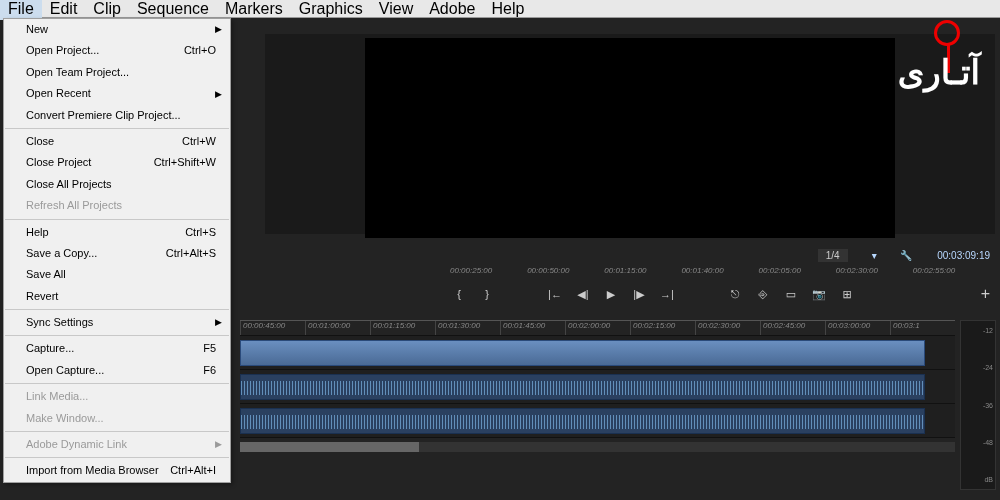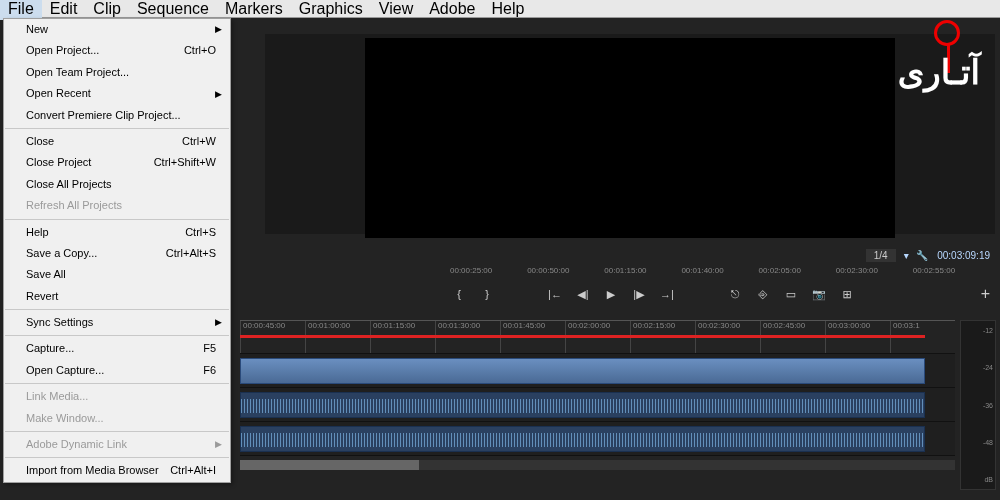--- a/index.html
+++ b/index.html
@@ -35,41 +35,41 @@
   .logo { position:absolute; right:20px; top:30px; z-index:5; color:#fff; }
   .logo .lollipop { width:26px; height:26px; border:3px solid #e00; border-radius:50%;
                     position:absolute; right:20px; top:-10px; background:transparent;}
   .logo .lollipop:after { content:""; position:absolute; width:3px; height:28px;
                           background:#e00; left:10px; top:22px; }
   .logo .txt { font-size:34px; font-weight:bold; letter-spacing:-2px; position:absolute;
                right:0; top:22px; direction:rtl; }
 
   
   .status { position:absolute; left:450px; top:244px; right:10px; height:22px;
-            display:flex; align-items:center; justify-content:flex-end; gap:8px;
+            display:flex; align-items:center; justify-content:flex-end; gap:24px;
             font-size:10px; color:#b8d8ff;}
   .status .zoom { background:#333; padding:1px 8px; color:#ccc;}
   .status .wrench { color:#aaa;}
   .timecode-bar { position:absolute; left:450px; top:266px; right:10px; height:12px;
                   display:flex; font-size:8px; color:#888;}
-  .timecode-bar span { flex:1; text-align:left;}
+  .timecode-bar span { flex:1; text-align:left;font-style:italic;}
 
   .transport { position:absolute; left:450px; top:282px; right:10px; height:24px;
                display:flex; align-items:center; justify-content:center; gap:10px;
                background:#232323;}
   .transport .btn { width:18px; height:18px; color:#ccc; font-size:11px;
                     display:flex; align-items:center; justify-content:center;}
   .transport .spacer { flex:1; }
   .transport .plus { margin-left:auto; font-size:16px; color:#ccc;}
 
   
   .timeline { position:absolute; left:240px; top:320px; right:45px; bottom:0;
               background:#232323;}
-  .ruler { height:34px; position:relative; border-top:1px solid #555;
-           border-bottom:1px solid #111; overflow:hidden;}
+  .ruler { height:16px; position:relative; border-top:1px solid #555;
+           border-bottom:1px solid #111; overflow:hidden;font-style:italic;}
   .ruler .ticks { position:absolute; left:0; right:0; top:0; height:100%;
                   display:flex;}
   .ruler .ticks span { flex:1; font-size:8px; color:#888; border-left:1px solid #444;
                        padding-left:2px; position:relative;}
   .ruler .red { position:absolute; left:0; right:30px; top:14px; height:3px;
                 background:#d22;}
   .tracks { position:relative;}
   .track { height:34px; border-bottom:1px solid #111; position:relative;
            background:#1f1f1f;}
   .clip-v { position:absolute; left:0; right:30px; top:4px; height:26px;

